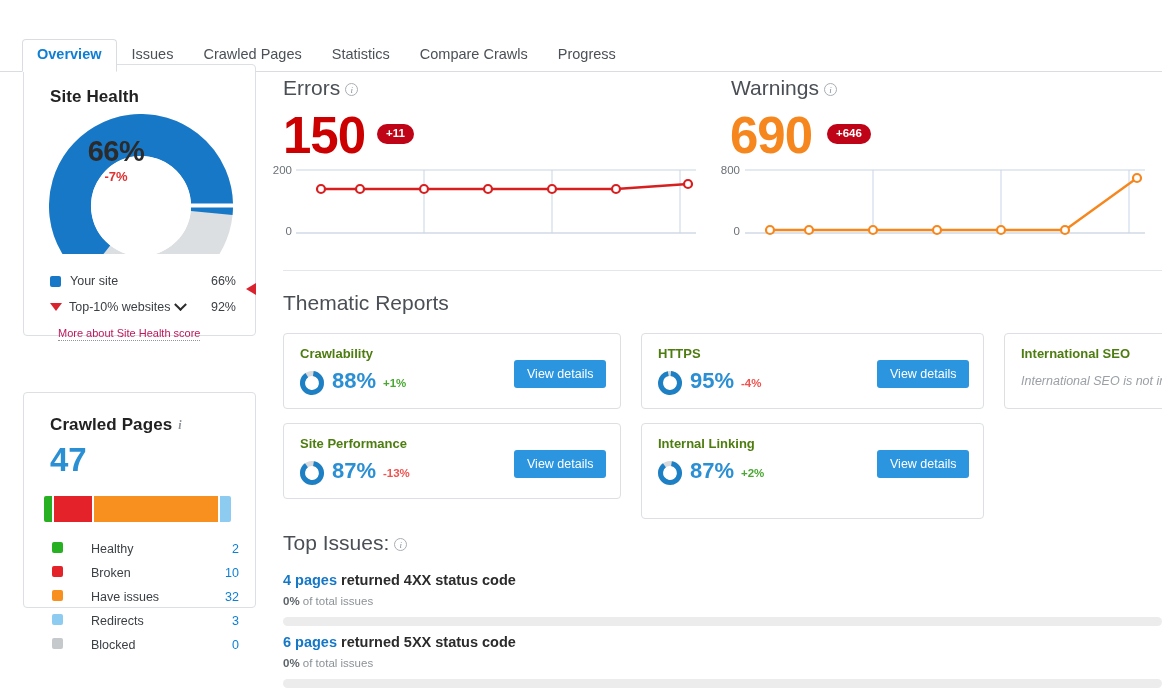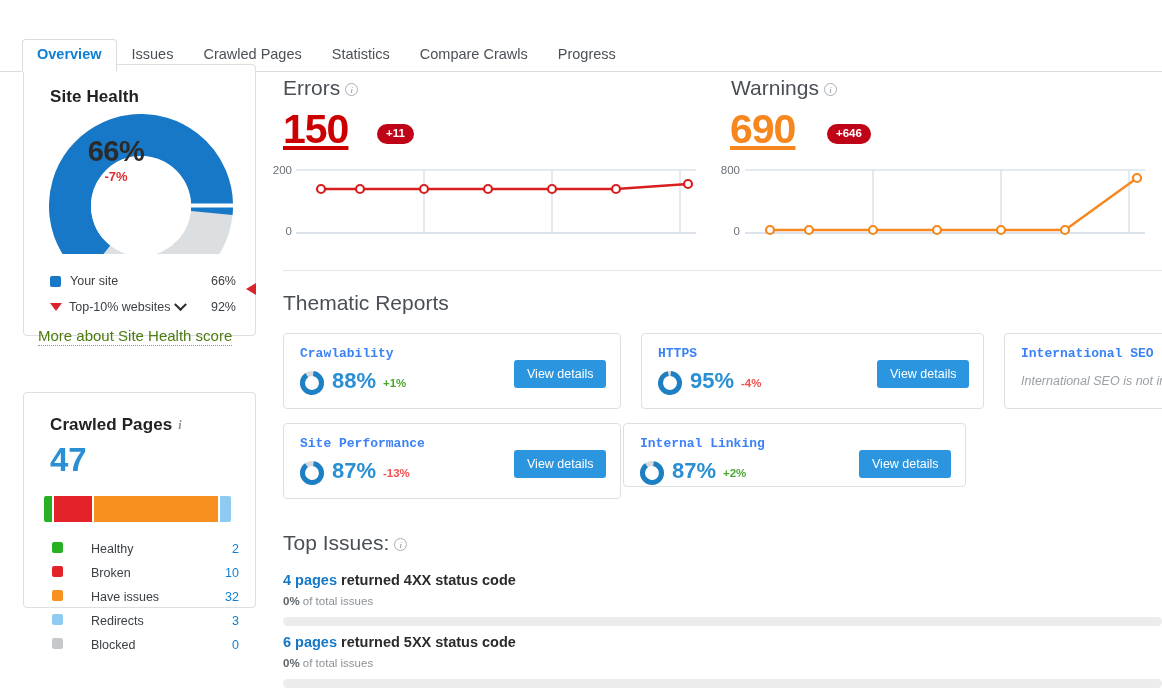--- a/index.html
+++ b/index.html
@@ -78,47 +78,47 @@
   }
   .legend-label { flex:1 1 auto; }
   .legend-val { color:#3b4045; }
   .legend-val.blue { color:#0e7fd4; }
   .chev {
     display:inline-block; width:9px; height:9px;
     border-right:2px solid #2b2b2b; border-bottom:2px solid #2b2b2b;
     transform:rotate(45deg) translate(-2px,-2px); margin-left:6px; margin-right:3px;
   }
   .more-link {
-    position:absolute; left:14px; top:262px; font-size:15px; color:#4d7c0f;
+    position:absolute; left:34px; top:262px; font-size:11px; color:#be185d;
     border-bottom:1px dotted #8e969d; padding-bottom:1px; cursor:pointer;
   }
 
   
   .cp-number { position:absolute; left:26px; top:48px; font-size:33px; font-weight:bold; color:#2b8fd4; }
   .cp-bar { position:absolute; left:44px; top:496px; width:187px; height:26px; display:flex; }
   .cp-seg { height:26px; }
   .cp-legend { position:absolute; left:52px; width:187px; height:24px; display:flex; font-size:12.5px; color:#3b4045;gap:19px; }
 
   
   .metric-title { position:absolute; font-size:21px; color:#4a4f55; }
-  .metric-big { position:absolute; font-size:41px; font-weight:bold; letter-spacing:-1px;text-decoration:underline; }
+  .metric-big { position:absolute; font-size:51px; font-weight:bold; letter-spacing:-1px; }
   .metric-badge {
     position:absolute; background:#c00418; color:#fff; border-radius:11px;
     font-size:11.5px; font-weight:bold; padding:4px 9px 4px 9px; line-height:1;
   }
 
   .chart-box { position:absolute; }
   .axis-label { position:absolute; font-size:11.5px; color:#6b7177; text-align:right; }
 
   .section-h { position:absolute; font-size:21px; color:#4a4f55; }
 
   .tcard {
     position:absolute; background:#fff; border:1px solid #dcdfe3; border-radius:4px;
   }
-  .tcard-title { position:absolute; left:16px; top:12px; font-size:13px; font-weight:bold; color:#3b82f6;font-family:Liberation Mono, monospace; }
+  .tcard-title { position:absolute; left:16px; top:12px; font-size:13px; font-weight:bold; color:#4d7c0f; }
   .tcard-donut { position:absolute; left:15px; top:36px; }
   .tcard-pct { position:absolute; left:48px; top:34px; font-size:22px; font-weight:bold; color:#2b8fd4; }
   .tcard-delta { position:absolute; top:43px; font-size:11.5px; font-weight:bold; }
   .tcard-delta.up { color:#4aa832; }
   .tcard-delta.down { color:#ef5350; }
   .vd-btn {
     position:absolute; background:#2b95df; color:#fff; border:none; border-radius:3px;
     font-size:12.5px; padding:7px 13px; cursor:pointer;
     font-family:"Liberation Sans", sans-serif;
   }
@@ -328,21 +328,21 @@
     <svg width="26" height="26" viewBox="0 0 26 26">
       <circle cx="13" cy="13" r="9.5" fill="none" stroke="#d7dbde" stroke-width="5"></circle>
       <circle cx="13" cy="13" r="9.5" fill="none" stroke="#1d7fc4" stroke-width="5" stroke-dasharray="51.9 7.8" transform="rotate(-81 13 13)"></circle>
     </svg>
   </div>
   <div class="tcard-pct">87%</div>
   <div class="tcard-delta down" style="left:99px;">-13%</div>
   <button class="vd-btn" style="left:230px; top:26px;">View details</button>
 </div>
 
-<div class="tcard" style="left:623px; top:423px; width:343px; height:64px;">
+<div class="tcard" style="left:641px; top:423px; width:343px; height:96px;">
   <div class="tcard-title">Internal Linking</div>
   <div class="tcard-donut">
     <svg width="26" height="26" viewBox="0 0 26 26">
       <circle cx="13" cy="13" r="9.5" fill="none" stroke="#d7dbde" stroke-width="5"></circle>
       <circle cx="13" cy="13" r="9.5" fill="none" stroke="#1d7fc4" stroke-width="5" stroke-dasharray="51.9 7.8" transform="rotate(-81 13 13)"></circle>
     </svg>
   </div>
   <div class="tcard-pct">87%</div>
   <div class="tcard-delta up" style="left:99px;">+2%</div>
   <button class="vd-btn" style="left:235px; top:26px;">View details</button>

